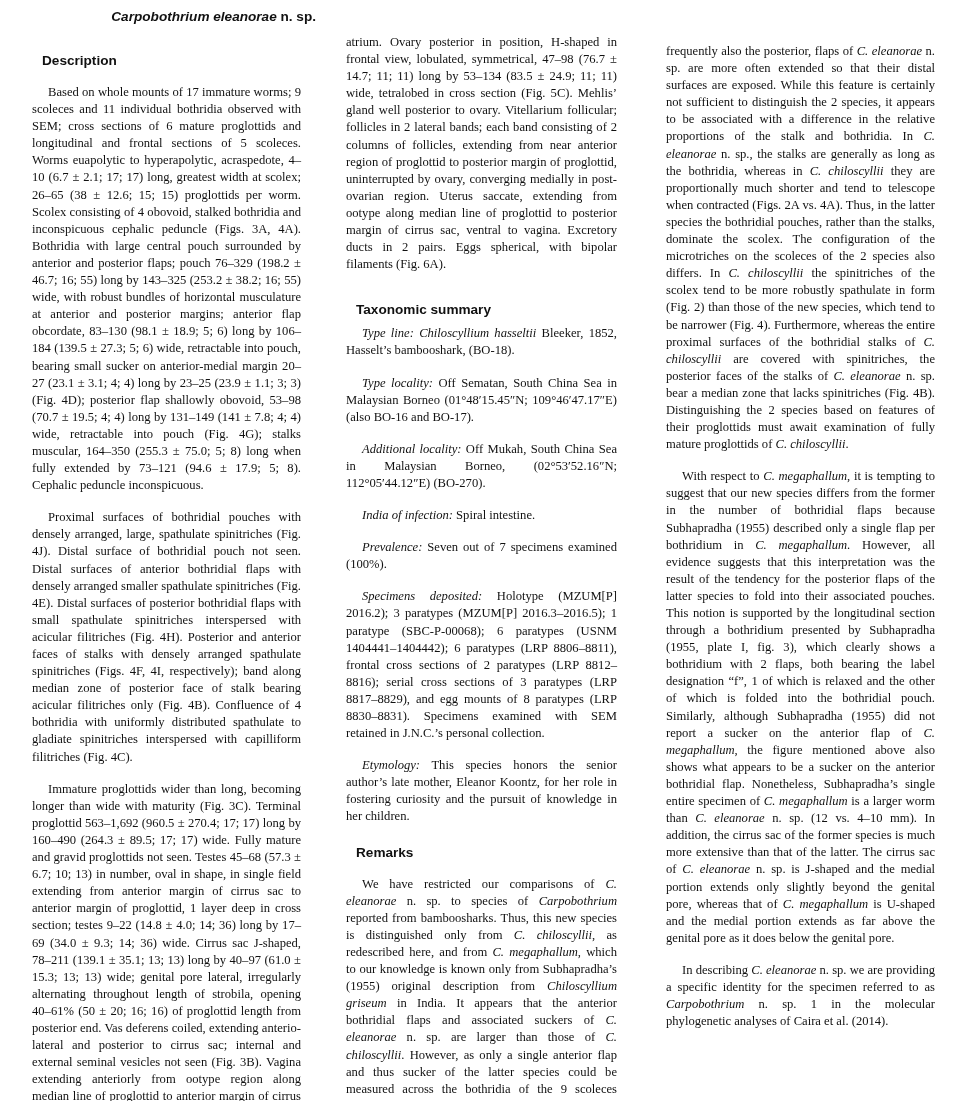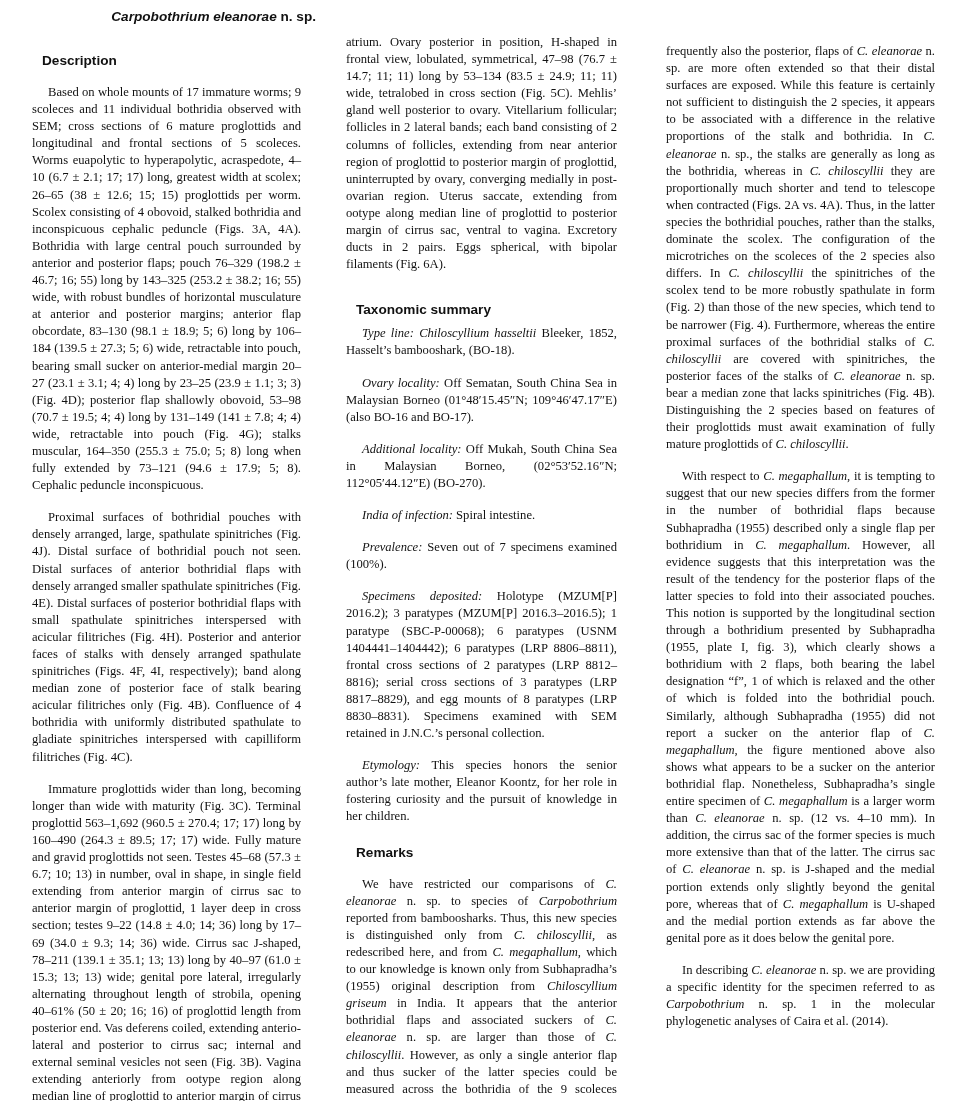--- a/index.html
+++ b/index.html
@@ -46,21 +46,21 @@
   <p>Proximal surfaces of bothridial pouches with densely arranged, large, spathulate spinitriches (Fig. 4J). Distal surface of bothridial pouch not seen. Distal surfaces of anterior bothridial flaps with densely arranged smaller spathulate spinitriches (Fig. 4E). Distal surfaces of posterior bothridial flaps with small spathulate spinitriches interspersed with acicular filitriches (Fig. 4H). Posterior and anterior faces of stalks with densely arranged spathulate spinitriches (Figs. 4F, 4I, respectively); band along median zone of posterior face of stalk bearing acicular filitriches only (Fig. 4B). Confluence of 4 bothridia with uniformly distributed spathulate to gladiate spinitriches interspersed with capilliform filitriches (Fig. 4C).</p>
   <p>Immature proglottids wider than long, becoming longer than wide with maturity (Fig. 3C). Terminal proglottid 563–1,692 (960.5 ± 270.4; 17; 17) long by 160–490 (264.3 ± 89.5; 17; 17) wide. Fully mature and gravid proglottids not seen. Testes 45–68 (57.3 ± 6.7; 10; 13) in number, oval in shape, in single field extending from anterior margin of cirrus sac to anterior margin of proglottid, 1 layer deep in cross section; testes 9–22 (14.8 ± 4.0; 14; 36) long by 17–69 (34.0 ± 9.3; 14; 36) wide. Cirrus sac J-shaped, 78–211 (139.1 ± 35.1; 13; 13) long by 40–97 (61.0 ± 15.3; 13; 13) wide; genital pore lateral, irregularly alternating throughout length of strobila, opening 40–61% (50 ± 20; 16; 16) of proglottid length from posterior end. Vas deferens coiled, extending anterio-lateral and posterior to cirrus sac; internal and external seminal vesicles not seen (Fig. 3B). Vagina extending anteriorly from ootype region along median line of proglottid to anterior margin of cirrus sac then laterally to open into common genital</p>
 </div>
 
 <div class="col col-mid">
   <p style="text-indent:0">atrium. Ovary posterior in position, H-shaped in frontal view, lobulated, symmetrical, 47–98 (76.7 ± 14.7; 11; 11) long by 53–134 (83.5 ± 24.9; 11; 11) wide, tetralobed in cross section (Fig. 5C). Mehlis’ gland well posterior to ovary. Vitellarium follicular; follicles in 2 lateral bands; each band consisting of 2 columns of follicles, extending from near anterior region of proglottid to posterior margin of proglottid, uninterrupted by ovary, converging medially in post-ovarian region. Uterus saccate, extending from ootype along median line of proglottid to posterior margin of cirrus sac, ventral to vagina. Excretory ducts in 2 pairs. Eggs spherical, with bipolar filaments (Fig. 6A).</p>
 
   <h2 class="heading h-tax">Taxonomic summary</h2>
   <div id="tax-entries">
       <p class="nogap"><span class="lbl">Type line:</span><i> Chiloscyllium hasseltii</i><span> Bleeker, 1852, Hasselt’s bambooshark, (BO-18).</span></p>
-      <p class="gap"><span class="lbl">Ovary locality:</span><span> Off Sematan, South China Sea in Malaysian Borneo (01°48′15.45″N; 109°46′47.17″E) (also BO-16 and BO-17).</span></p>
+      <p class="gap"><span class="lbl">Type locality:</span><span> Off Sematan, South China Sea in Malaysian Borneo (01°48′15.45″N; 109°46′47.17″E) (also BO-16 and BO-17).</span></p>
       <p class="gap"><span class="lbl">Additional locality:</span><span> Off Mukah, South China Sea in Malaysian Borneo, (02°53′52.16″N; 112°05′44.12″E) (BO-270).</span></p>
       <p class="gap"><span class="lbl">India of infection:</span><span> Spiral intestine.</span></p>
       <p class="gap"><span class="lbl">Prevalence:</span><span> Seven out of 7 specimens examined (100%).</span></p>
       <p class="gap"><span class="lbl">Specimens deposited:</span><span> Holotype (MZUM[P] 2016.2); 3 paratypes (MZUM[P] 2016.3–2016.5); 1 paratype (SBC-P-00068); 6 paratypes (USNM 1404441–1404442); 6 paratypes (LRP 8806–8811), frontal cross sections of 2 paratypes (LRP 8812–8816); serial cross sections of 3 paratypes (LRP 8817–8829), and egg mounts of 8 paratypes (LRP 8830–8831). Specimens examined with SEM retained in J.N.C.’s personal collection.</span></p>
       <p class="gap"><span class="lbl">Etymology:</span><span> This species honors the senior author’s late mother, Eleanor Koontz, for her role in fostering curiosity and the pursuit of knowledge in her children.</span></p>
     </div>
 
   <h2 class="heading h-rem">Remarks</h2>
   <p><span>We have restricted our comparisons of </span><i>C. eleanorae</i><span> n. sp. to species of </span><i>Carpobothrium</i><span> reported from bamboosharks. Thus, this new species is distinguished only from </span><i>C. chiloscyllii</i><span>, as redescribed here, and from </span><i>C. megaphallum</i><span>, which to our knowledge is known only from Subhapradha’s (1955) original description from </span><i>Chiloscyllium griseum</i><span> in India. It appears that the anterior bothridial flaps and associated suckers of </span><i>C. eleanorae</i><span> n. sp. are larger than those of </span><i>C. chiloscyllii</i><span>. However, as only a single anterior flap and thus sucker of the latter species could be measured across the bothridia of the 9 scoleces examined, this remains to be confirmed. The anterior and posterior bothridial flaps of </span><i>C. chiloscyllii</i><span> are almost always folded into their associated pouches. In contrast, the anterior, and less </span></p>
 </div>

